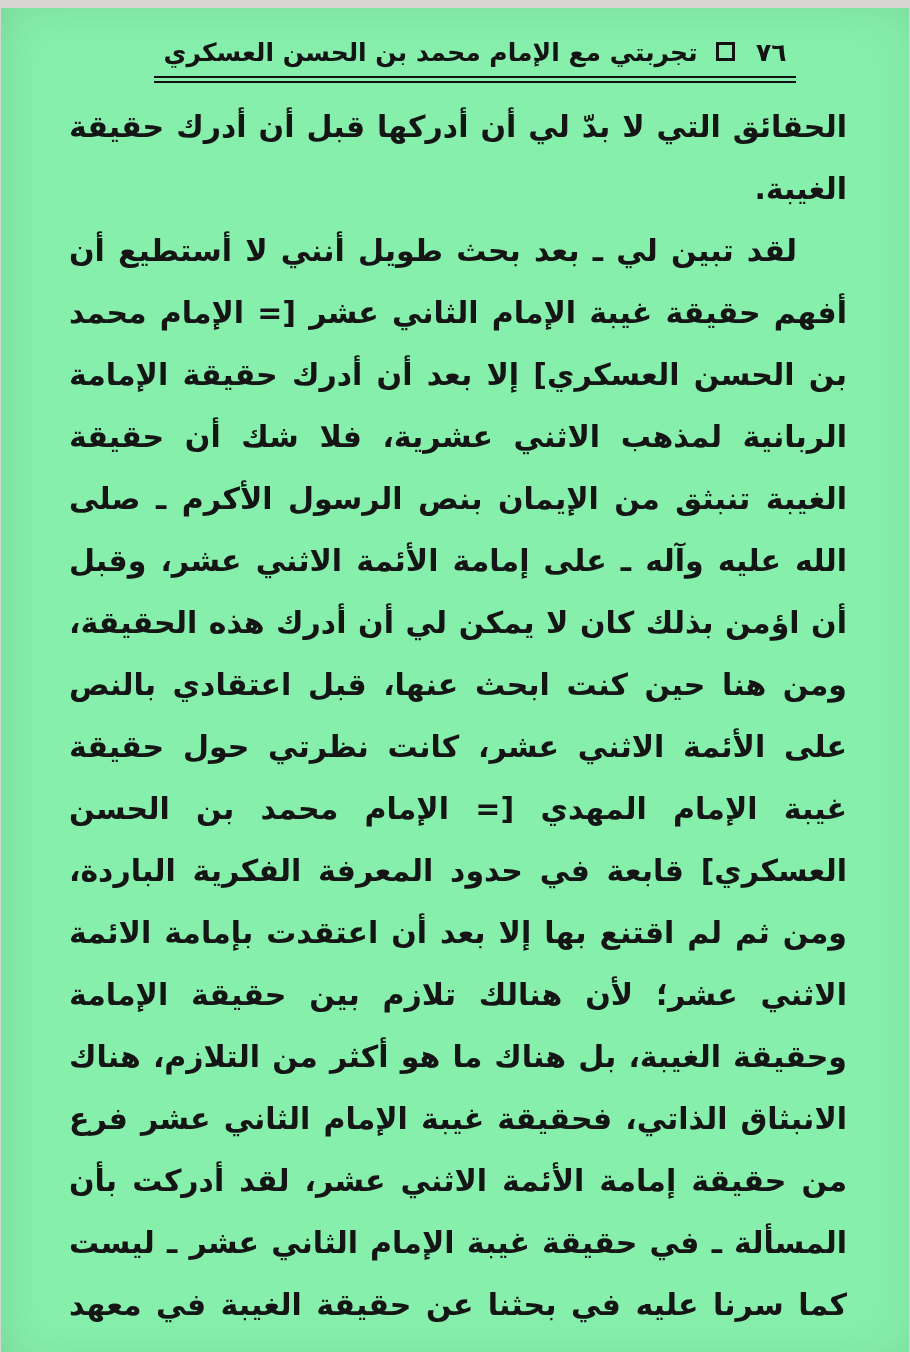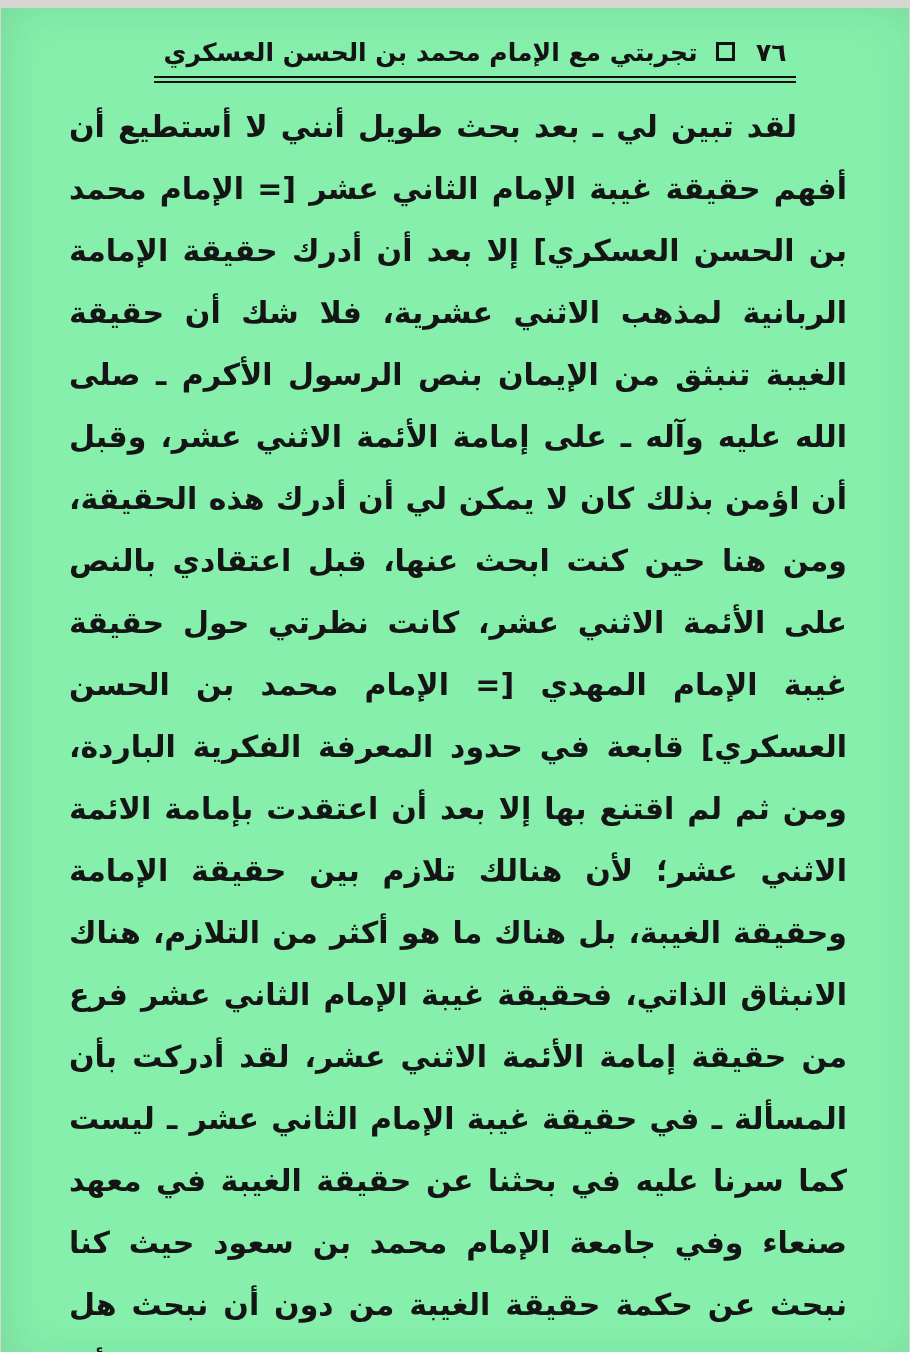--- a/index.html
+++ b/index.html
@@ -77,16 +77,17 @@
 
   <div class="header">
     <div class="header-inner">
       <span class="page-number">٧٦</span>
       <span class="sq"></span>
       <span class="title">تجربتي مع الإمام محمد بن الحسن العسكري</span>
     </div>
   </div>
 
   <div class="body-text">
+    <p class="para-first">الحقائق التي لا بدّ لي أن أدركها قبل أن أدرك حقيقة الغيبة.</p>
     <p class="para-indent">لقد تبين لي ـ بعد بحث طويل أنني لا أستطيع أن أفهم حقيقة غيبة الإمام الثاني عشر [= الإمام محمد بن الحسن العسكري] إلا بعد أن أدرك حقيقة الإمامة الربانية لمذهب الاثني عشرية، فلا شك أن حقيقة الغيبة تنبثق من الإيمان بنص الرسول الأكرم ـ صلى الله عليه وآله ـ على إمامة الأئمة الاثني عشر، وقبل أن اؤمن بذلك كان لا يمكن لي أن أدرك هذه الحقيقة، ومن هنا حين كنت ابحث عنها، قبل اعتقادي بالنص على الأئمة الاثني عشر، كانت نظرتي حول حقيقة غيبة الإمام المهدي [= الإمام محمد بن الحسن العسكري] قابعة في حدود المعرفة الفكرية الباردة، ومن ثم لم اقتنع بها إلا بعد أن اعتقدت بإمامة الائمة الاثني عشر؛ لأن هنالك تلازم بين حقيقة الإمامة وحقيقة الغيبة، بل هناك ما هو أكثر من التلازم، هناك الانبثاق الذاتي، فحقيقة غيبة الإمام الثاني عشر فرع من حقيقة إمامة الأئمة الاثني عشر، لقد أدركت بأن المسألة ـ في حقيقة غيبة الإمام الثاني عشر ـ ليست كما سرنا عليه في بحثنا عن حقيقة الغيبة في معهد صنعاء وفي جامعة الإمام محمد بن سعود حيث كنا نبحث عن حكمة حقيقة الغيبة من دون أن نبحث هل لهذه الحقيقة وجود في الاحاديث النبوية، وادركت بأن المسألة ـ في حقيقة الغيبة ـ ليست هي البحث عن إمكانية أن يعيش الإمام الثاني عشر أكثر من ألف سنة، إنما المسألة ترتبط أولاً - قبل كل شيء -</p>
   </div>
 
 </div>
 
 </body></html>

